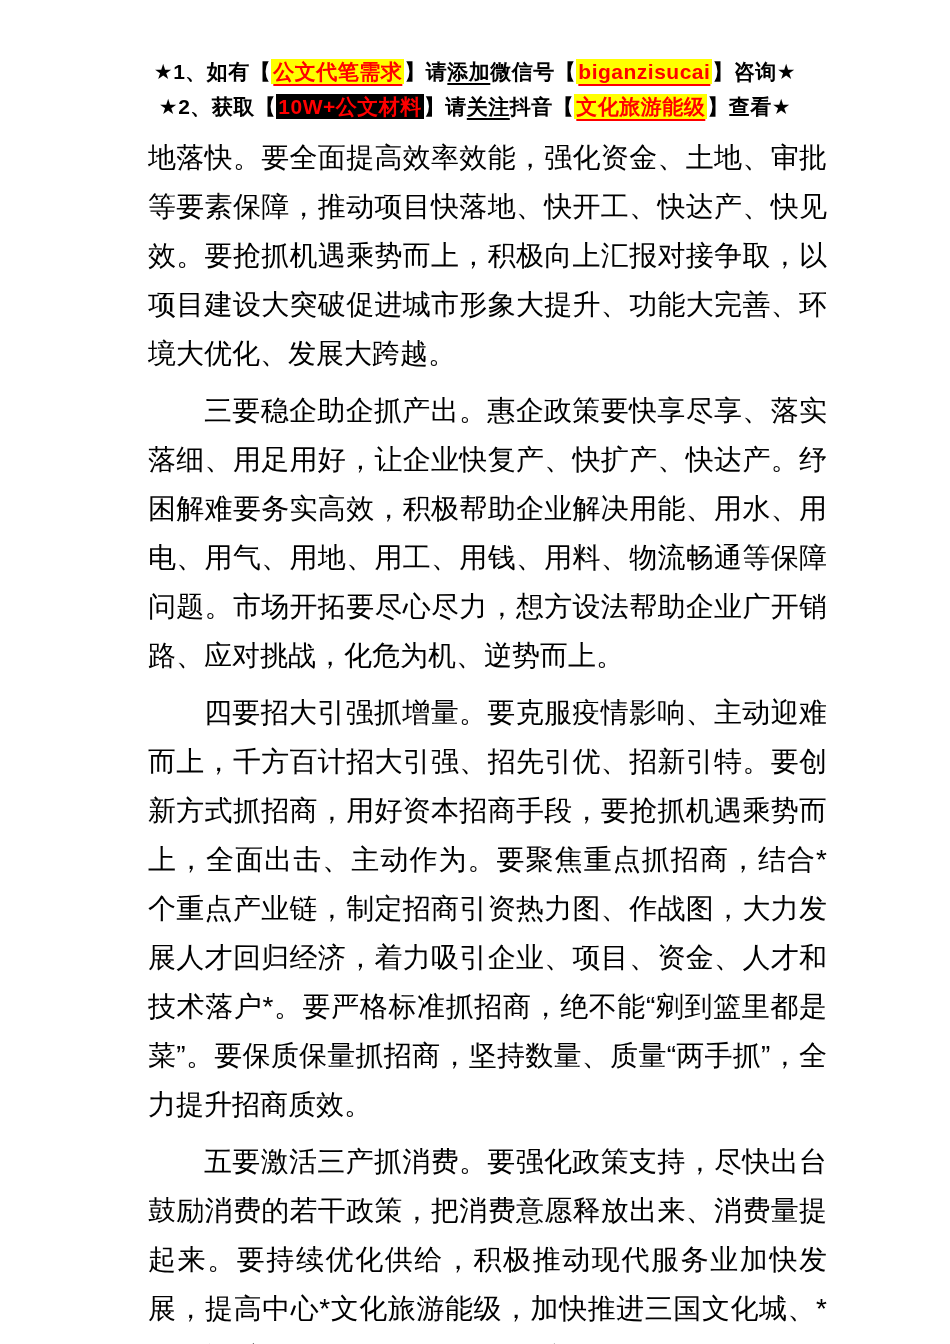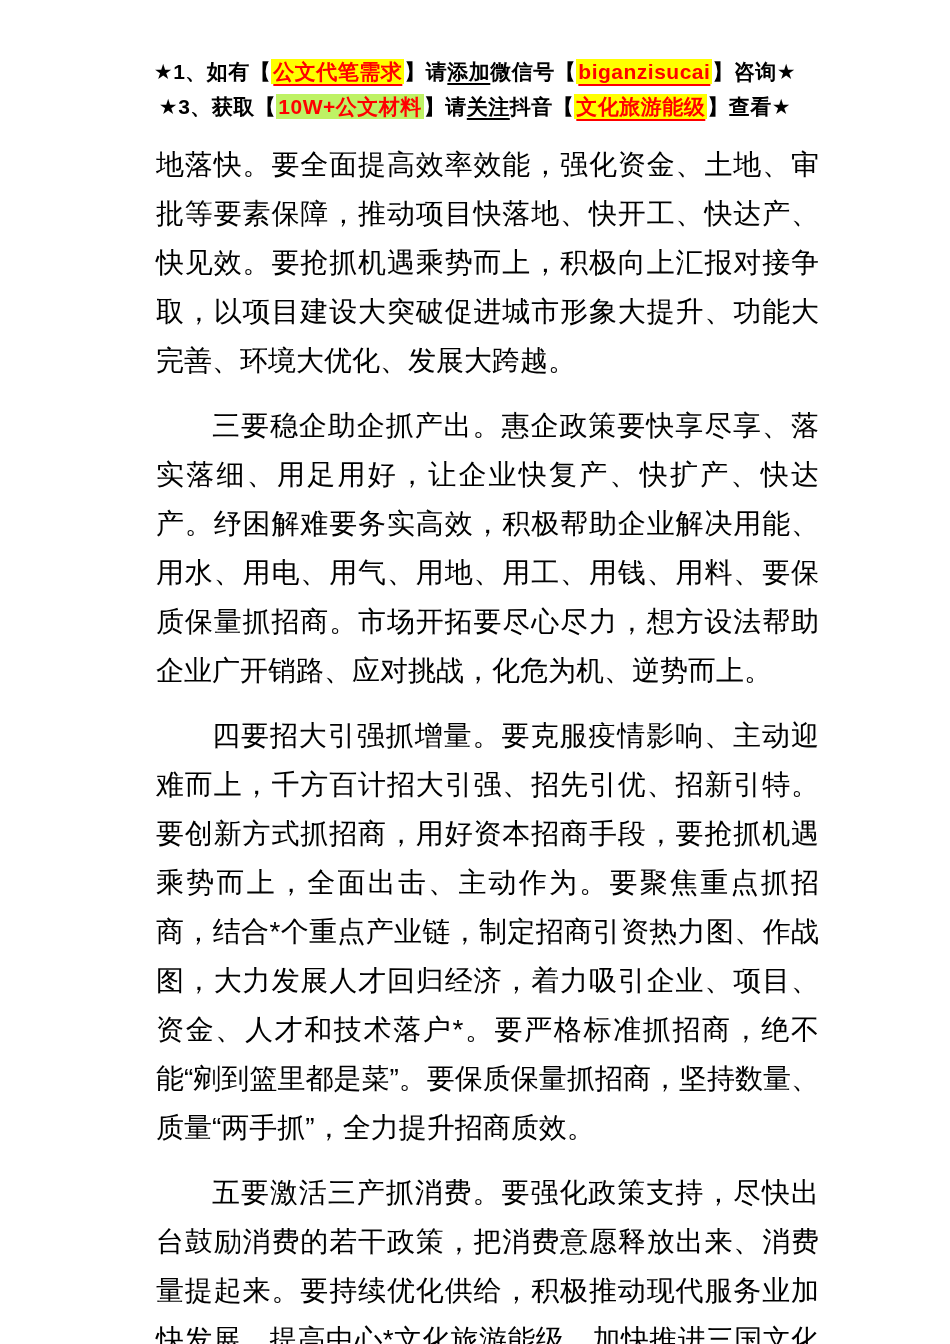--- a/index.html
+++ b/index.html
@@ -33,61 +33,61 @@
   .banner .seg-plain { color: #000000; }
   .banner .seg-underline {
     color: #000000;
     text-decoration: underline;
     text-decoration-color: #000000;
     text-underline-offset: 4px;
     text-decoration-thickness: 2px;
   }
   .banner .seg-red-hl {
     color: #ff0000;
-    background: #bef264;
+    background: #000000;
     padding: 1px 2px;
   }
   .banner .seg-red-hl-u {
     color: #ff0000;
     background: #ffff00;
     padding: 1px 2px;
     text-decoration: underline;
     text-decoration-color: #ff0000;
     text-underline-offset: 5px;
     text-decoration-thickness: 2px;
   }
   
   .body-text {
     margin: 9px 115px 0 140px;
     font-size: 28px;
     line-height: 49px;
     text-align: justify;
     text-justify: inter-ideograph;
   }
   .para {
-    margin: 16px;
+    margin: 8px;
     padding: 0;
     text-indent: 56px;
   }
   .para.no-indent { text-indent: 0; }
 </style>
 </head>
 <body>
 
 <div class="page">
 
   <div class="banner">
     <div class="banner-line">
       <span class="seg-plain">★1、如有【</span><span class="seg-red-hl-u">公文代笔需求</span><span class="seg-plain">】请</span><span class="seg-underline">添加</span><span class="seg-plain">微信号【</span><span class="seg-red-hl-u">biganzisucai</span><span class="seg-plain">】咨询★</span>
     </div>
     <div class="banner-line">
-      <span class="seg-plain">★3、获取【</span><span class="seg-red-hl">10W+公文材料</span><span class="seg-plain">】请</span><span class="seg-underline">关注</span><span class="seg-plain">抖音【</span><span class="seg-red-hl-u">文化旅游能级</span><span class="seg-plain">】查看★</span>
+      <span class="seg-plain">★2、获取【</span><span class="seg-red-hl">10W+公文材料</span><span class="seg-plain">】请</span><span class="seg-underline">关注</span><span class="seg-plain">抖音【</span><span class="seg-red-hl-u">文化旅游能级</span><span class="seg-plain">】查看★</span>
     </div>
   </div>
 
   <div class="body-text">
     <p class="para no-indent">地落快。要全面提高效率效能，强化资金、土地、审批等要素保障，推动项目快落地、快开工、快达产、快见效。要抢抓机遇乘势而上，积极向上汇报对接争取，以项目建设大突破促进城市形象大提升、功能大完善、环境大优化、发展大跨越。</p>
-    <p class="para">三要稳企助企抓产出。惠企政策要快享尽享、落实落细、用足用好，让企业快复产、快扩产、快达产。纾困解难要务实高效，积极帮助企业解决用能、用水、用电、用气、用地、用工、用钱、用料、要保质保量抓招商。市场开拓要尽心尽力，想方设法帮助企业广开销路、应对挑战，化危为机、逆势而上。</p>
+    <p class="para">三要稳企助企抓产出。惠企政策要快享尽享、落实落细、用足用好，让企业快复产、快扩产、快达产。纾困解难要务实高效，积极帮助企业解决用能、用水、用电、用气、用地、用工、用钱、用料、物流畅通等保障问题。市场开拓要尽心尽力，想方设法帮助企业广开销路、应对挑战，化危为机、逆势而上。</p>
     <p class="para">四要招大引强抓增量。要克服疫情影响、主动迎难而上，千方百计招大引强、招先引优、招新引特。要创新方式抓招商，用好资本招商手段，要抢抓机遇乘势而上，全面出击、主动作为。要聚焦重点抓招商，结合*个重点产业链，制定招商引资热力图、作战图，大力发展人才回归经济，着力吸引企业、项目、资金、人才和技术落户*。要严格标准抓招商，绝不能“剜到篮里都是菜”。要保质保量抓招商，坚持数量、质量“两手抓”，全力提升招商质效。</p>
     <p class="para">五要激活三产抓消费。要强化政策支持，尽快出台鼓励消费的若干政策，把消费意愿释放出来、消费量提起来。要持续优化供给，积极推动现代服务业加快发展，提高中心*文化旅游能级，加快推进三国文化城、*游船通航、*一河两岸景观灯光演出等工程项目建设，推动现代服务业和先进制造业相互促进、共同发展。要推动房地产平稳健康发展，更好地满足人民群众对美好生活的需求。</p>
   </div>
 
 </div>
 
 </body></html>

